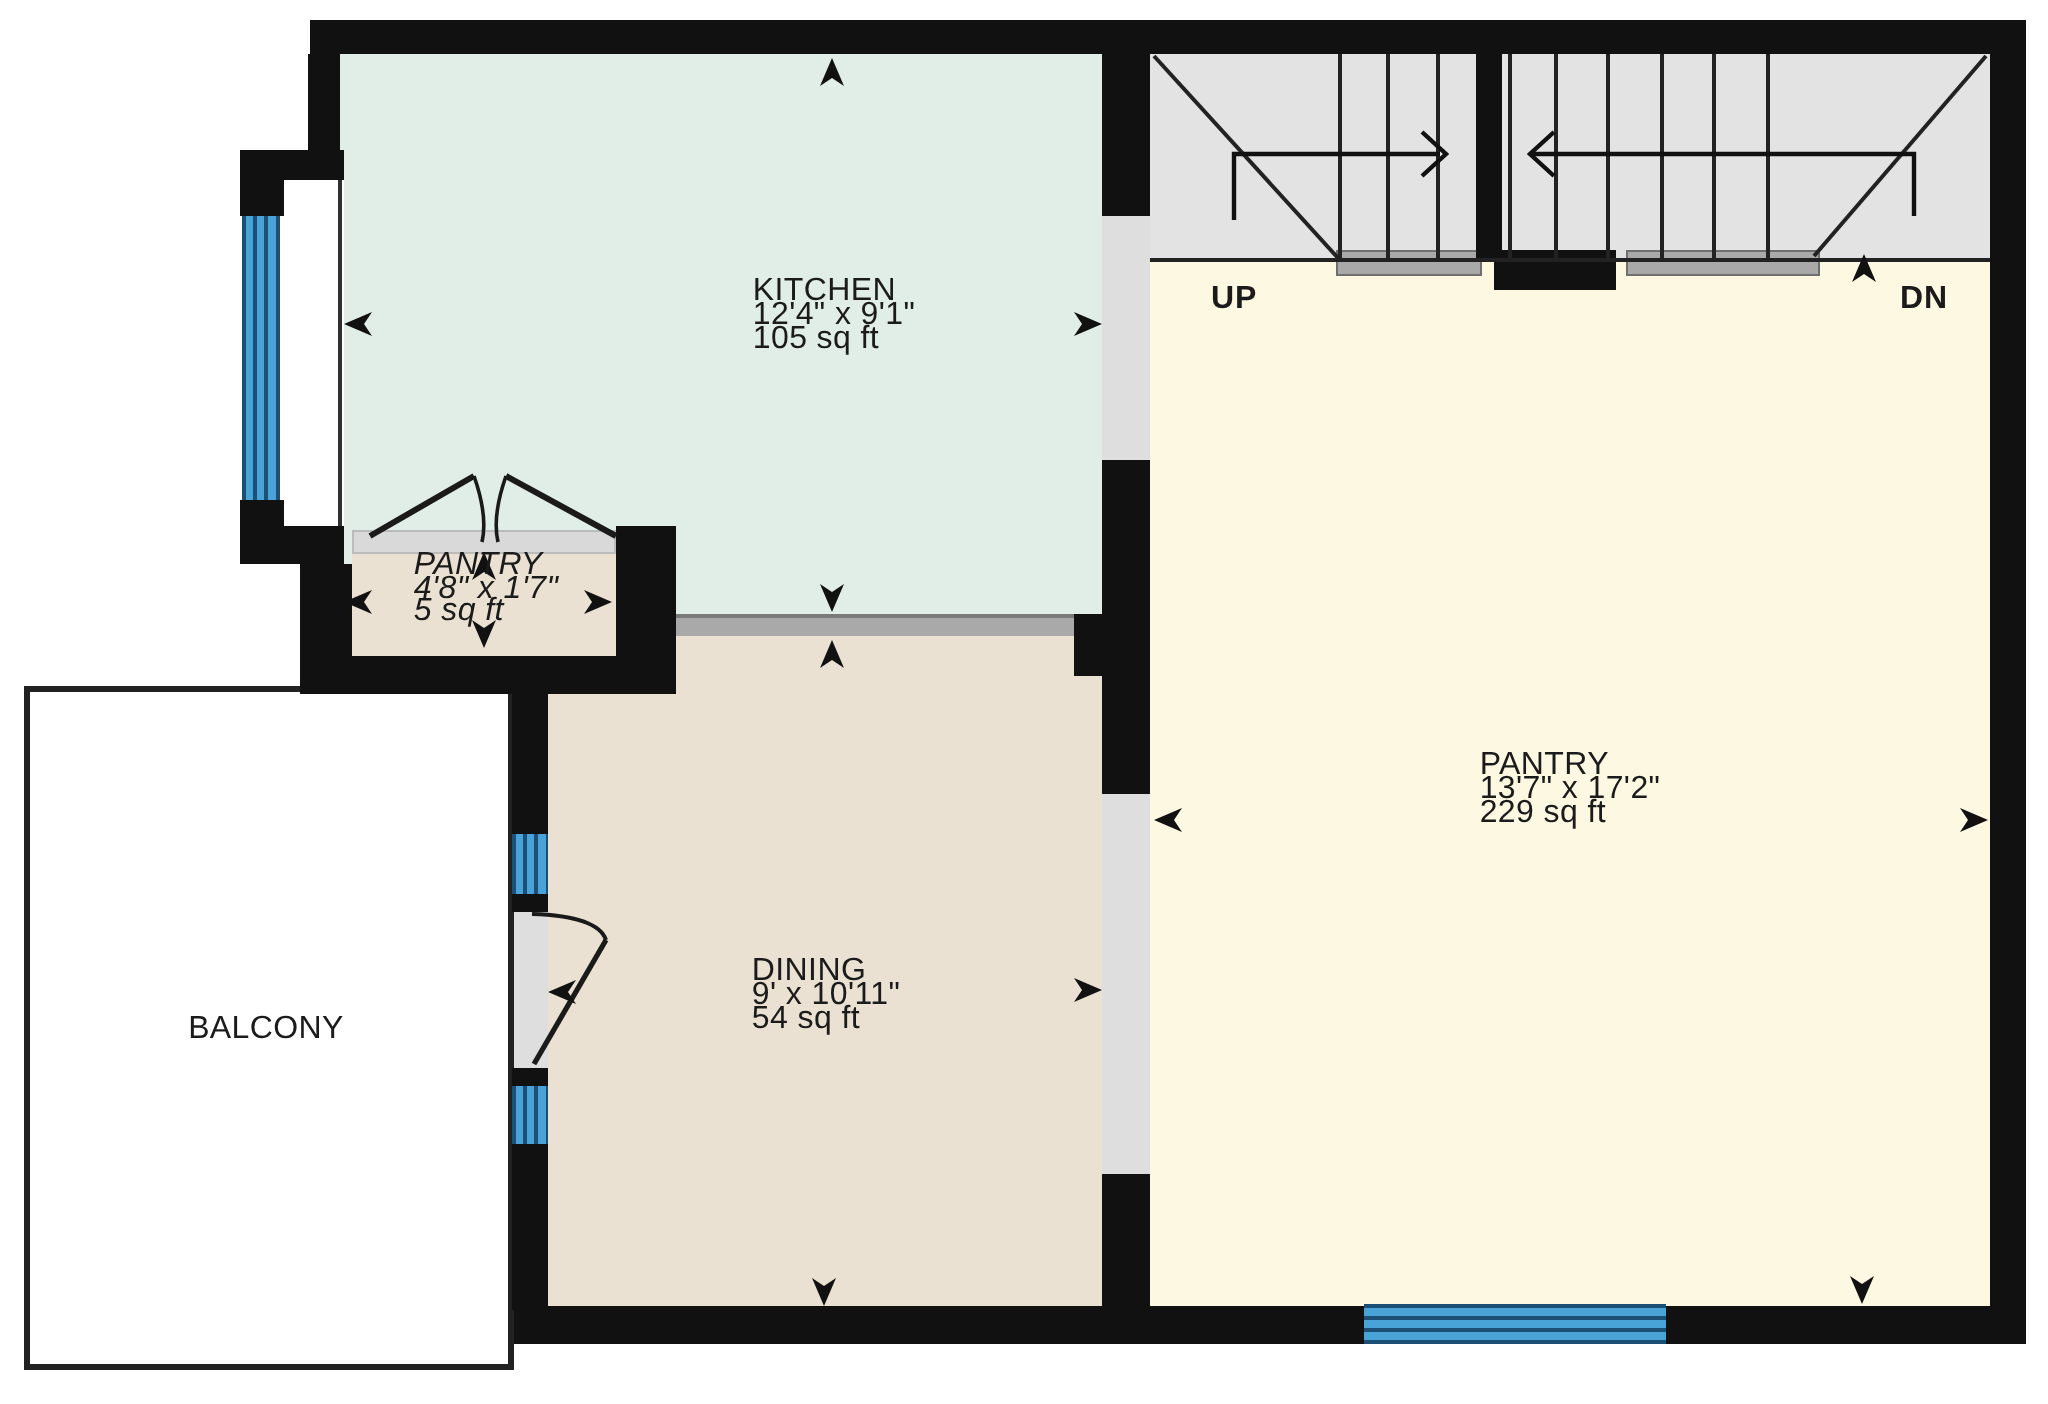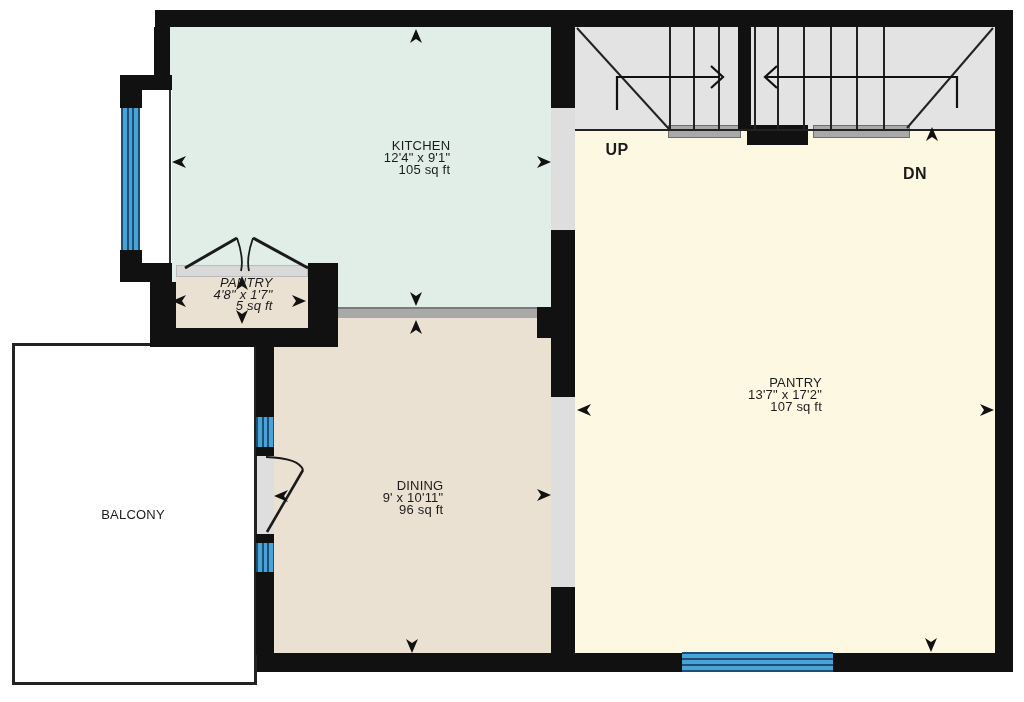--- a/index.html
+++ b/index.html
@@ -11,22 +11,22 @@
   .floor{position:absolute;}
   .wall{position:absolute;background:#111111;}
   .opening{position:absolute;background:#dedede;}
   .landing{position:absolute;background:#a9a9a9;border:1px solid #6f6f6f;box-sizing:border-box;}
   .divider{position:absolute;background:#a9a9a9;border-top:2px solid #7a7a7a;box-sizing:border-box;}
   .threshold{position:absolute;background:#d9d9d9;border:1px solid #bbbbbb;box-sizing:border-box;}
   .window-v{position:absolute;background:repeating-linear-gradient(90deg,#1c4f75 0 2px,#4aa3d6 2px 5.6px);}
   .window-h{position:absolute;background:repeating-linear-gradient(180deg,#1c4f75 0 2px,#4aa3d6 2px 6px);}
   .balcony{position:absolute;background:#ffffff;border:3px solid #222222;box-sizing:border-box;}
   .room-label{
-    position:absolute;transform:translateX(-50%);text-align:right;white-space:nowrap;
-    font-size:13px;line-height:12px;color:#1b1b1b;letter-spacing:0.2px;
+    position:absolute;transform:translateX(-50%);text-align:left;white-space:nowrap;
+    font-size:16px;line-height:12px;color:#1b1b1b;letter-spacing:0.2px;
   }
   .stair-label{
     position:absolute;transform:translateX(-50%);font-size:16px;color:#1b1b1b;letter-spacing:0.4px;font-weight:bold;
   }
   svg.overlay{position:absolute;left:0;top:0;}
 </style>
 </head>
 <body>
 
 <div id="canvas">
@@ -152,29 +152,29 @@
 
   <div class="room-label" style="left:243px;top:277px;line-height:11.5px;font-style:italic;">
     <div>PANTRY</div>
     <div>4'8" x 1'7"</div>
     <div>5 sq ft</div>
   </div>
 
   <div class="room-label" style="left:413px;top:480px;">
     <div>DINING</div>
     <div>9' x 10'11"</div>
-    <div>96 sq ft</div>
+    <div>54 sq ft</div>
   </div>
 
   <div class="room-label" style="left:785px;top:377px;">
     <div>PANTRY</div>
     <div>13'7" x 17'2"</div>
-    <div>107 sq ft</div>
+    <div>229 sq ft</div>
   </div>
 
   <div class="room-label" style="left:133px;top:509px;">
     <div>BALCONY</div>
   </div>
 
   <div class="stair-label" style="left:617px;top:141px;">UP</div>
-  <div class="stair-label" style="left:915px;top:141px;margin-top:24px;">DN</div>
+  <div class="stair-label" style="left:962px;top:141px;">DN</div>
 
 </div>
 
 </body></html>

